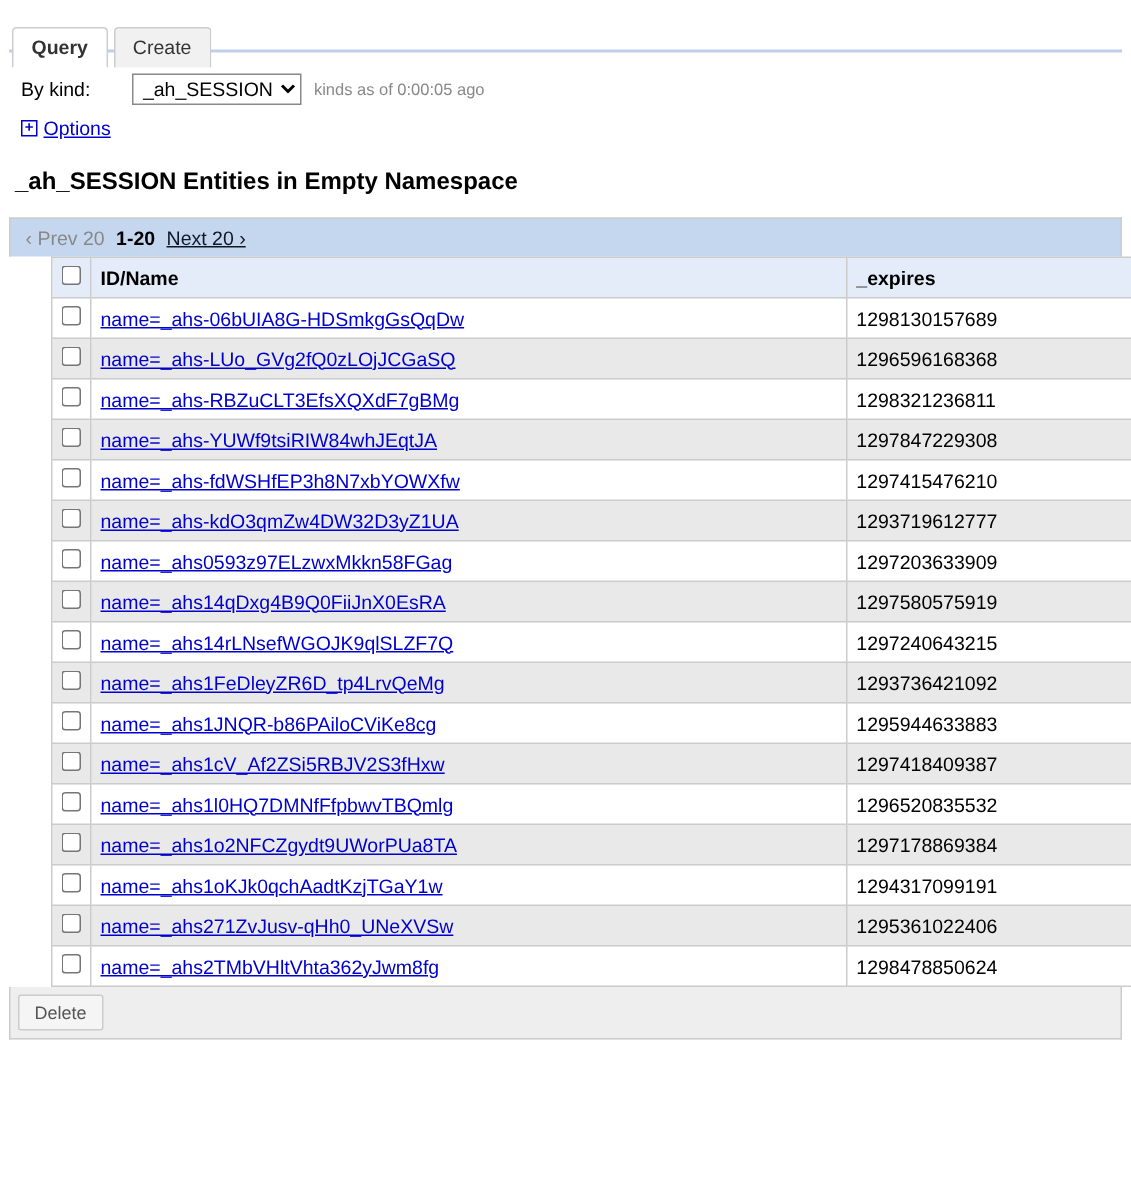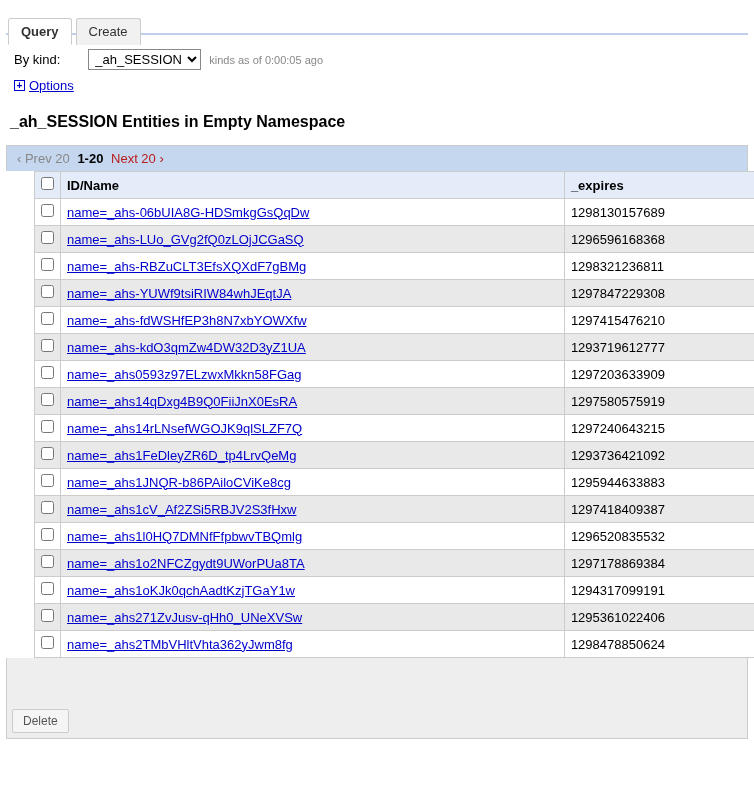--- a/index.html
+++ b/index.html
@@ -87,21 +87,21 @@
     }
     .pager {
       background: #c5d7ef;
       padding: 5px 10px;
       font-size: 13px;
       border: 1px solid #ccc;
       border-bottom: none;
     }
     .prev-disabled { color: #888; }
     .range { font-weight: bold; margin: 0 4px; }
-    .next-link { color: #b91c1c; cursor: pointer; }
+    .next-link { color: #0f172a; text-decoration: underline; cursor: pointer; }
     table.datatable {
       width: 100%;
       border-collapse: collapse;
       font-size: 13px;
       margin-left: 28px;
     }
     table.datatable th {
       background: #e5ecf9;
       text-align: left;
       padding: 5px 6px;
@@ -131,21 +131,20 @@
       padding: 5px;
     }
     .delete-btn {
       background: #f5f5f5;
       border: 1px solid #ccc;
       border-radius: 2px;
       padding: 4px 10px;
       font-size: 12px;
       color: #555;
       cursor: pointer;
-      margin-top: 46px;
     }
     input[type=checkbox] { margin: 0; }
   </style>
 </head>
 <body>
 
 <div class="tabs">
   <div class="tab active">Query</div>
   <div class="tab">Create</div>
 </div>

